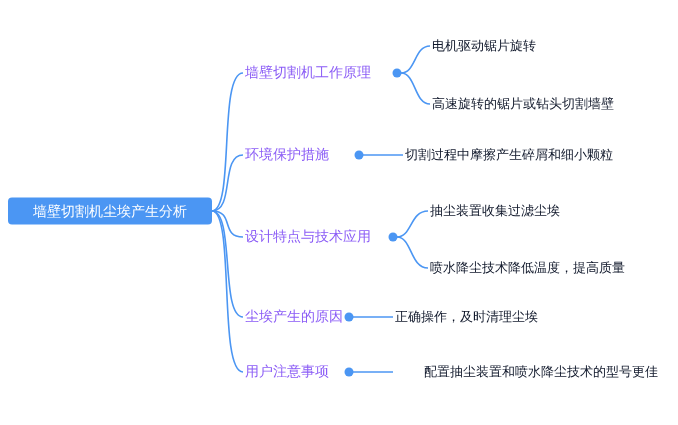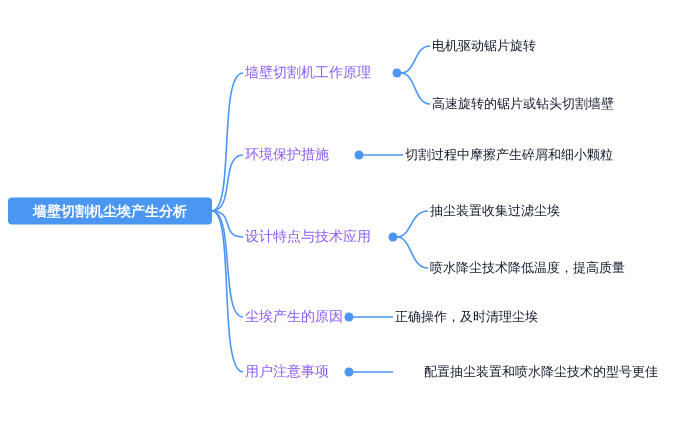--- a/index.html
+++ b/index.html
@@ -19,21 +19,21 @@
   .root-node {
     position: absolute;
     left: 8px;
     top: 211px;
     transform: translateY(-50%);
     width: 204px;
     height: 27px;
     line-height: 27px;
     background: #4B96F3;
     color: #ffffff;
-    font-weight: bold;
+    font-weight: normal;
     font-size: 14px;
     text-align: center;
     border-radius: 4px;
     white-space: nowrap;
   }
   .branch {
     position: absolute;
     transform: translateY(-50%);
     font-weight: normal;
     font-size: 14px;

